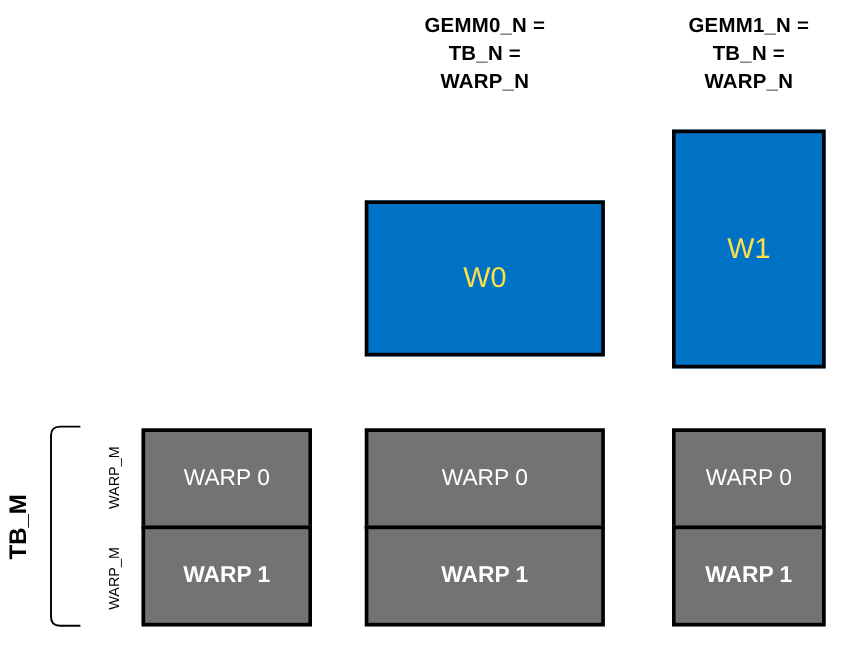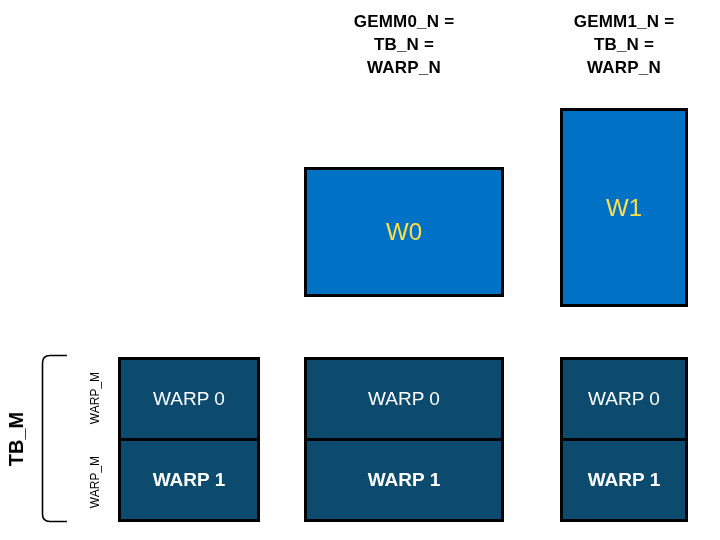--- a/index.html
+++ b/index.html
@@ -51,21 +51,21 @@
     top: 357px;
   }
   .warp-col-1 { left: 118px; width: 142px; }
   .warp-col-2 { left: 304px; width: 200px; }
   .warp-col-3 { left: 560px; width: 128px; }
   .warp-cell {
     box-sizing: border-box;
     width: 100%;
     height: 84px;
     border: 3px solid #000000;
-    background: #0c4a6e;
+    background: #737373;
     color: #ffffff;
     font-size: 19px;
     display: flex;
     align-items: center;
     justify-content: center;
   }
   .warp-cell + .warp-cell { margin-top: -3px; font-weight: bold; }
 
   .tb-m-label {
     position: absolute;

